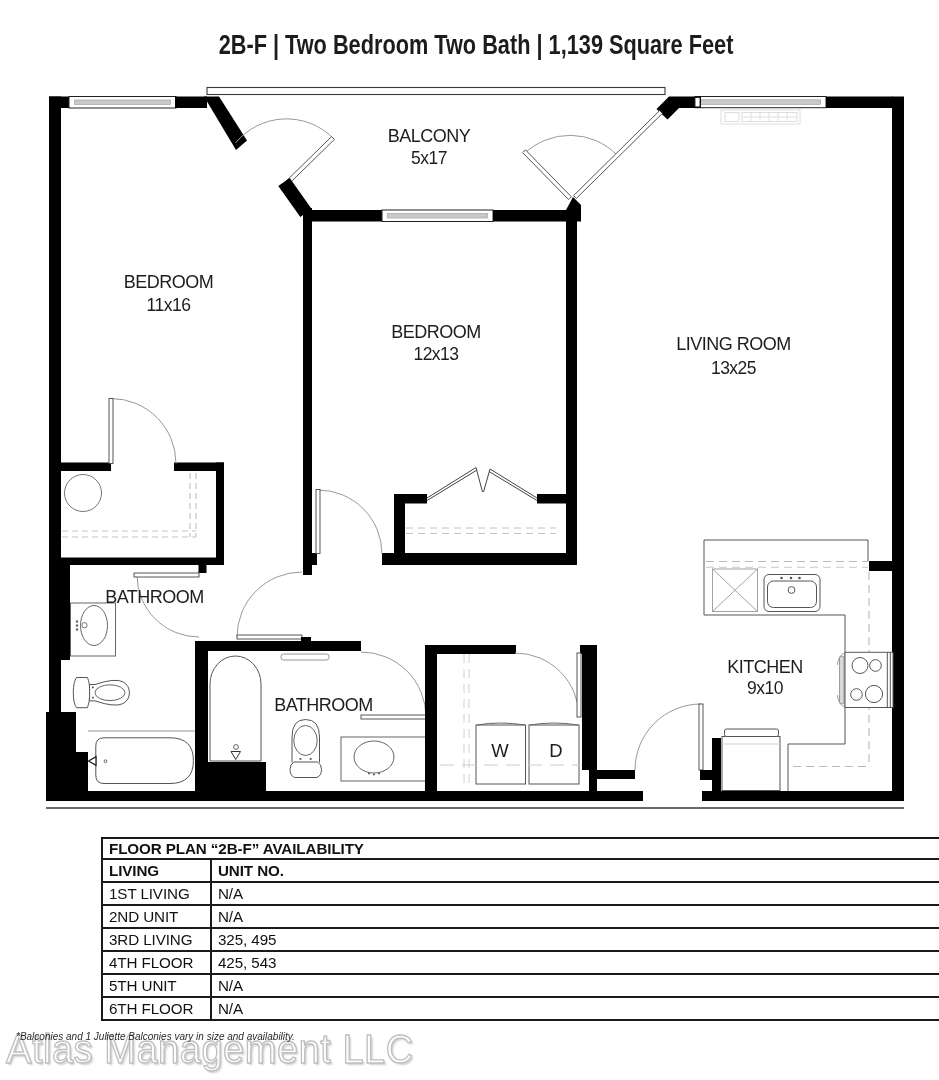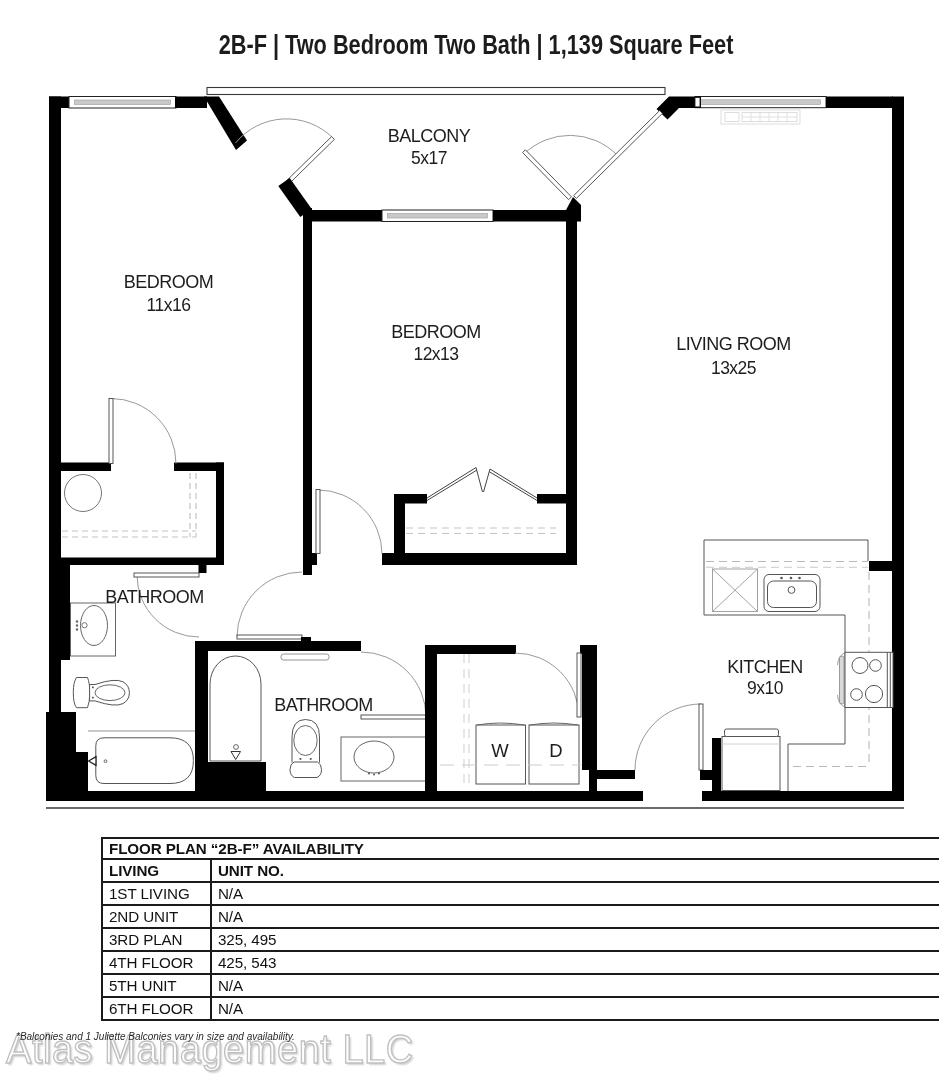--- a/index.html
+++ b/index.html
@@ -302,21 +302,21 @@
         </tr>
  <tr style="height:23px">
           <td>1ST LIVING</td>
           <td>N/A</td>
         </tr>
  <tr style="height:23px">
           <td>2ND UNIT</td>
           <td>N/A</td>
         </tr>
  <tr style="height:23.5px">
-          <td>3RD PLAN</td>
+          <td>3RD LIVING</td>
           <td>325, 495</td>
         </tr>
  <tr style="height:23px">
           <td>4TH FLOOR</td>
           <td>425, 543</td>
         </tr>
  <tr style="height:23px">
           <td>5TH UNIT</td>
           <td>N/A</td>
         </tr>

